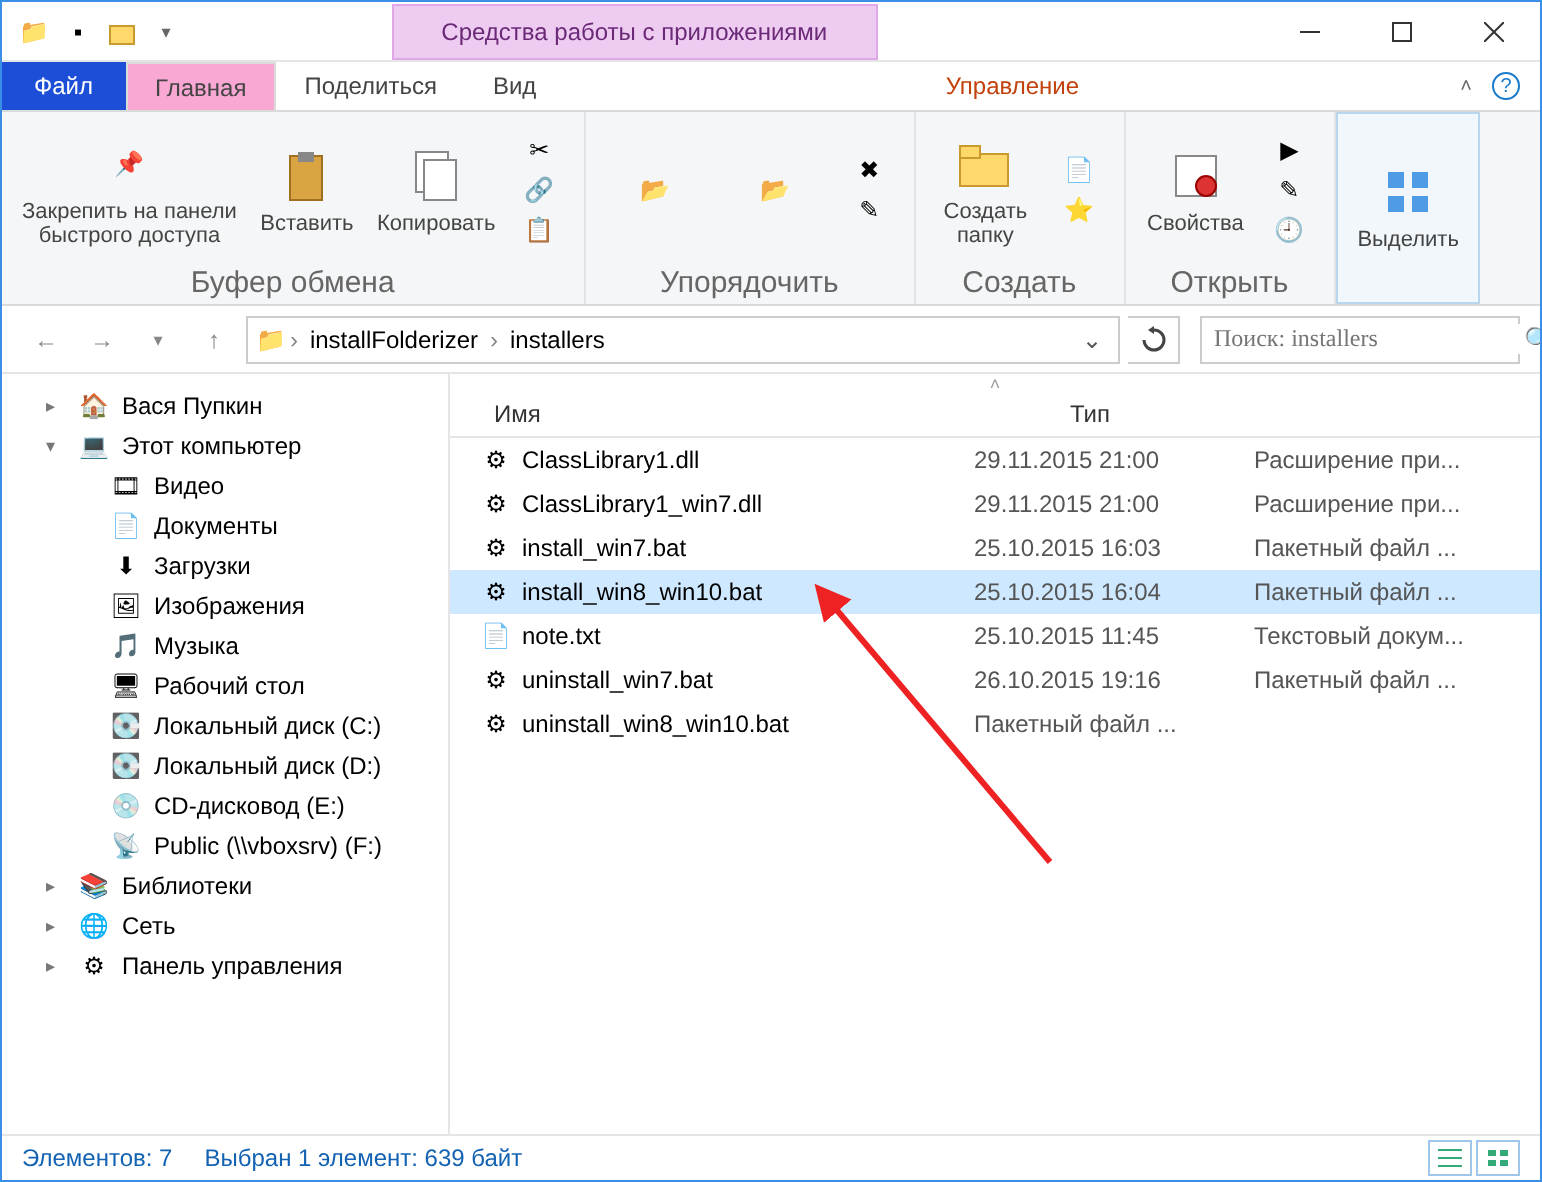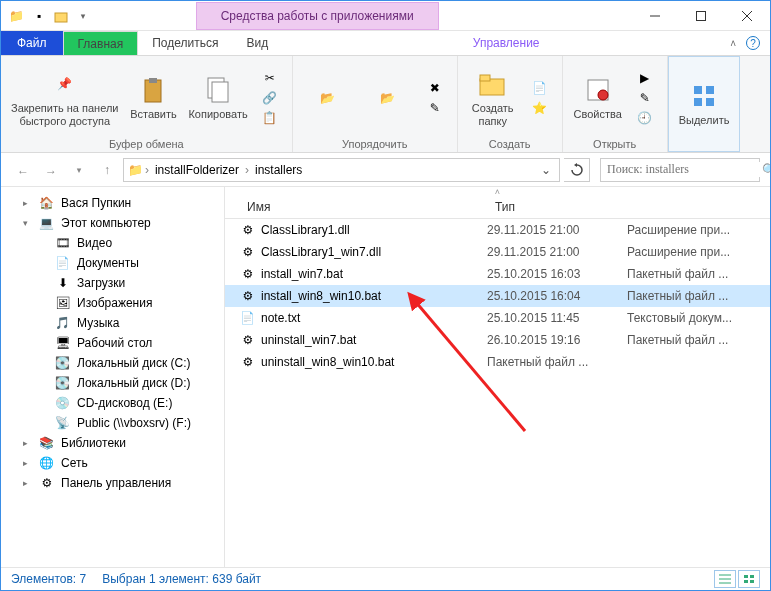--- a/index.html
+++ b/index.html
@@ -8,29 +8,29 @@
 .titlebar { height: 30px; display: flex; align-items: center; background: #fff; border-bottom: 1px solid #e5e5e5; }
 .titlebar .qat { display: flex; gap: 6px; padding: 0 8px; align-items: center; }
 .titlebar .qat-icon { width: 16px; height: 16px; display: inline-flex; align-items: center; justify-content: center; }
 .titlebar .contextual { margin: 0 auto; background: #eecbf0; color: #6b2a78; padding: 6px 24px; border: 1px solid #e0a8e8; }
 .titlebar .winctrl { display: flex; margin-left: auto; }
 .titlebar .winbtn { width: 46px; height: 30px; display: flex; align-items: center; justify-content: center; cursor: pointer; }
 
 .tabstrip { height: 25px; display: flex; align-items: stretch; background: #fff; border-bottom: 1px solid #dadada; }
 .tabstrip .file-tab { background: #1d4ed8; color: #fff; padding: 4px 16px; display: flex; align-items: center; }
 .tabstrip .tab { padding: 4px 14px; display: flex; align-items: center; color: #444; cursor: pointer; }
-.tabstrip .tab.active { background: #22c55e; border: 1px solid #dadada; border-bottom: none; text-align: right; }
-.tabstrip .ctx-tab { color: #8b5cf6; }
+.tabstrip .tab.active { background: #f9a8d4; border: 1px solid #dadada; border-bottom: none; text-align: right; }
+.tabstrip .ctx-tab { color: #c2410c; }
 .tabstrip .spacer { flex: 1; }
 .tabstrip .help { margin-right: 10px; display: flex; align-items: center; gap: 10px; }
 
 .ribbon { height: 97px; background: #f5f6f7; display: flex; border-bottom: 1px solid #dadada; }
 .rgroup { padding: 4px 10px 2px; display: flex; flex-direction: column; align-items: center; border-right: 1px solid #e3e3e3; }
 .rgroup .controls { flex: 1; display: flex; align-items: center; gap: 10px; }
-.rgroup .glabel { font-size: 11px; color: #666; padding-top: 3px; }
+.rgroup .glabel { font-size: 15px; color: #666; padding-top: 3px; }
 .bigbtn { display: flex; flex-direction: column; align-items: center; gap: 2px; cursor: pointer; min-width: 50px; }
 .bigbtn .ic { width: 32px; height: 32px; display: flex; align-items: center; justify-content: center; }
 .bigbtn .lbl { font-size: 11px; text-align: center; line-height: 1.1; color: #444; }
 .smallstack { display: flex; flex-direction: column; gap: 4px; }
 .smallbtn { width: 24px; height: 16px; display: flex; align-items: center; justify-content: center; cursor: pointer; }
 
 .navbar { height: 34px; display: flex; align-items: center; padding: 4px 10px; gap: 4px; border-bottom: 1px solid #e5e5e5; }
 .navbar .arrowbtn { width: 24px; height: 24px; display: flex; align-items: center; justify-content: center; color: #888; cursor: pointer; }
 .navbar .addr { flex: 1; display: flex; align-items: center; border: 1px solid #ccc; height: 24px; padding: 0 4px; }
 .navbar .addr .seg { padding: 0 4px; cursor: pointer; }
@@ -45,21 +45,21 @@
 .tree .node { display: flex; align-items: center; padding: 2px 4px 2px 20px; gap: 6px; cursor: pointer; white-space: nowrap; }
 .tree .node.indent1 { padding-left: 36px; }
 .tree .node .twisty { width: 10px; font-size: 9px; color: #777; }
 .tree .node .ic { width: 16px; height: 16px; display: inline-flex; align-items: center; justify-content: center; }
 
 .listpane { flex: 1; display: flex; flex-direction: column; overflow: hidden; }
 .colheads { height: 24px; display: flex; align-items: center; border-bottom: 1px solid #e5e5e5; padding-left: 14px; color: #333; }
 .colheads .col { padding: 0 8px; font-size: 12px; }
 .col-name { width: 248px; }
 .col-date { width: 140px; }
-.col-type { width: 120px; }
+.col-type { width: 120px; margin-left: 40px; }
 
 .rows { flex: 1; overflow: auto; position: relative; }
 .row { display: flex; align-items: center; height: 22px; padding-left: 14px; cursor: pointer; }
 .row.selected { background: #cde8ff; }
 .row .ic { width: 18px; height: 16px; display: inline-flex; align-items: center; justify-content: center; margin-right: 4px; }
 .row .name { width: 226px; }
 .row .date { width: 140px; color: #555; }
 .row .type { width: 120px; color: #555; white-space: nowrap; overflow: hidden; text-overflow: ellipsis; }
 
 .arrow-overlay { position: absolute; pointer-events: none; }

